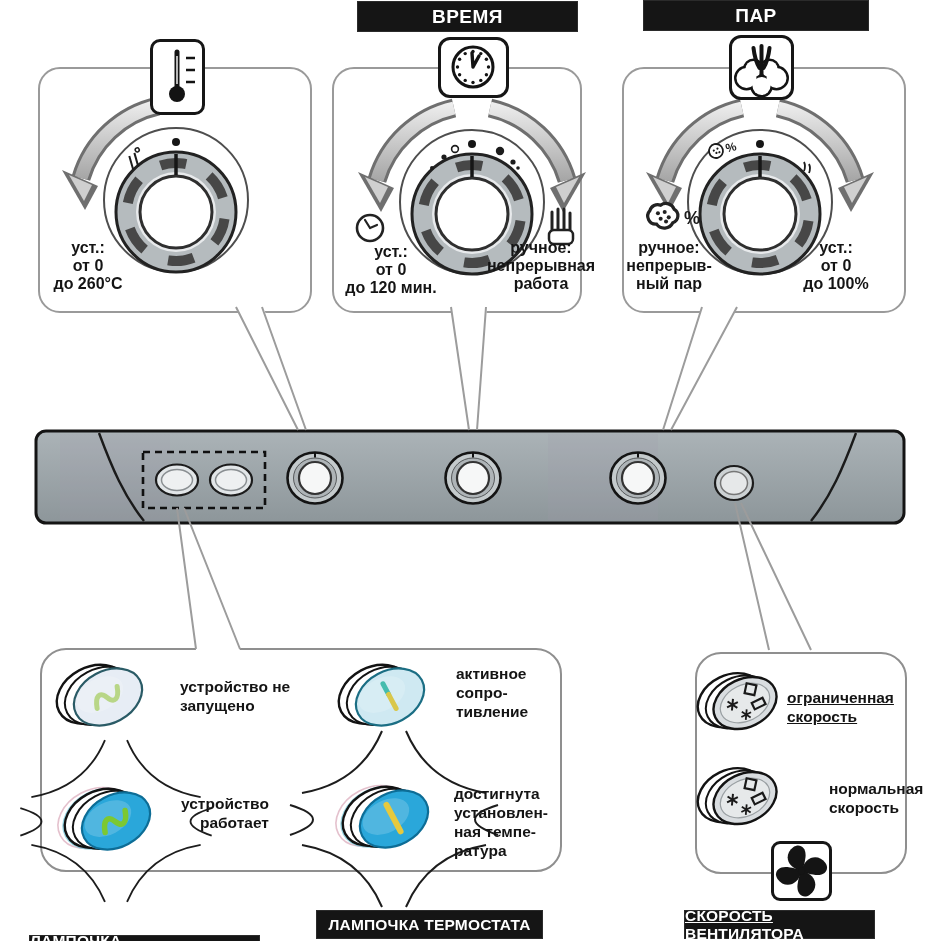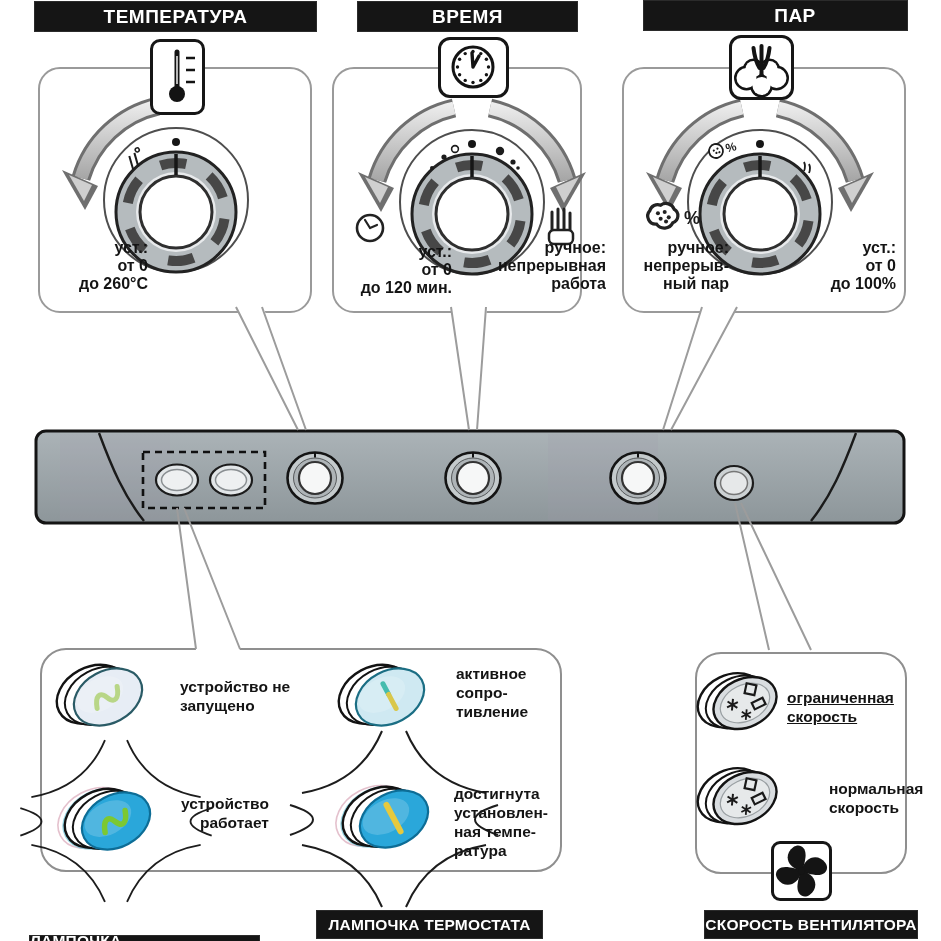--- a/index.html
+++ b/index.html
@@ -7,37 +7,34 @@
          font-family:"Liberation Sans","DejaVu Sans",sans-serif;color:#141414;}
   .bar{position:absolute;background:#151515;color:#fff;display:flex;align-items:center;justify-content:center;
        font-weight:700;box-shadow:0 0 0 1px #2b2b2b;}
   .bar.top{height:29px;font-size:19px;letter-spacing:.5px;}
   .bar.bottom{height:27px;font-size:15.5px;letter-spacing:.2px;}
   .panel{position:absolute;background:#fff;border:2.5px solid #9a9a9a;border-radius:22px;z-index:1;}
   .panel.lower{border-radius:26px;border-color:#8f8f8f;}
   .iconbox{position:absolute;background:#fff;border:3.5px solid #161616;z-index:3;display:flex;
            align-items:center;justify-content:center;}
   .ml{position:absolute;white-space:pre-line;z-index:3;}
-  .ctext{font-size:16px;font-weight:700;line-height:18px;text-align:right;}
+  .ctext{font-size:16px;font-weight:700;line-height:18px;text-align:center;}
   .ltext{font-size:15.5px;font-weight:600;line-height:19px;text-align:left;}
   svg.layer{position:absolute;left:0;top:0;z-index:2;}
   svg text{font-family:"Liberation Sans","DejaVu Sans",sans-serif;}
 </style>
 </head>
 <body>
 
 <div id="stage">
 
-  <div class="bar top" style="left:35px;top:2px;width:281px;">
-      <span>ТЕМПЕРАТУРА</span>
-    </div>
   <div class="bar top" style="left:358px;top:2px;width:219px;">
       <span>ВРЕМЯ</span>
     </div>
-  <div class="bar top" style="left:644px;top:1px;width:224px;padding-left:39px;">
+  <div class="bar top" style="left:644px;top:1px;width:224px;">
       <span>ПАР</span>
     </div>
 
   <div class="panel" style="left:38px;top:67px;width:270px;height:242px;"></div>
   <div class="panel" style="left:332px;top:67px;width:246px;height:242px;"></div>
   <div class="panel" style="left:622px;top:67px;width:280px;height:242px;"></div>
 
   <div class="panel lower" style="left:40px;top:648px;width:518px;height:220px;"></div>
   <div class="panel lower" style="left:695px;top:652px;width:208px;height:218px;"></div>
 
@@ -337,17 +334,17 @@
 скорость</div>
   <div class="ml ltext" style="left:789px;top:779px;margin-left:40px;">нормальная
 скорость</div>
 
   <div class="bar bottom" style="left:30px;top:936px;width:229px;">
       <span>ЛАМПОЧКА РЕЖ.ОЖИДАНИЯ</span>
     </div>
   <div class="bar bottom" style="left:317px;top:911px;width:225px;text-align:right;">
       <span>ЛАМПОЧКА ТЕРМОСТАТА</span>
     </div>
-  <div class="bar bottom" style="left:705px;top:911px;width:212px;">
+  <div class="bar bottom" style="left:685px;top:911px;width:189px;text-decoration:underline;">
       <span>СКОРОСТЬ ВЕНТИЛЯТОРА</span>
     </div>
 
 </div>
 
 </body></html>

